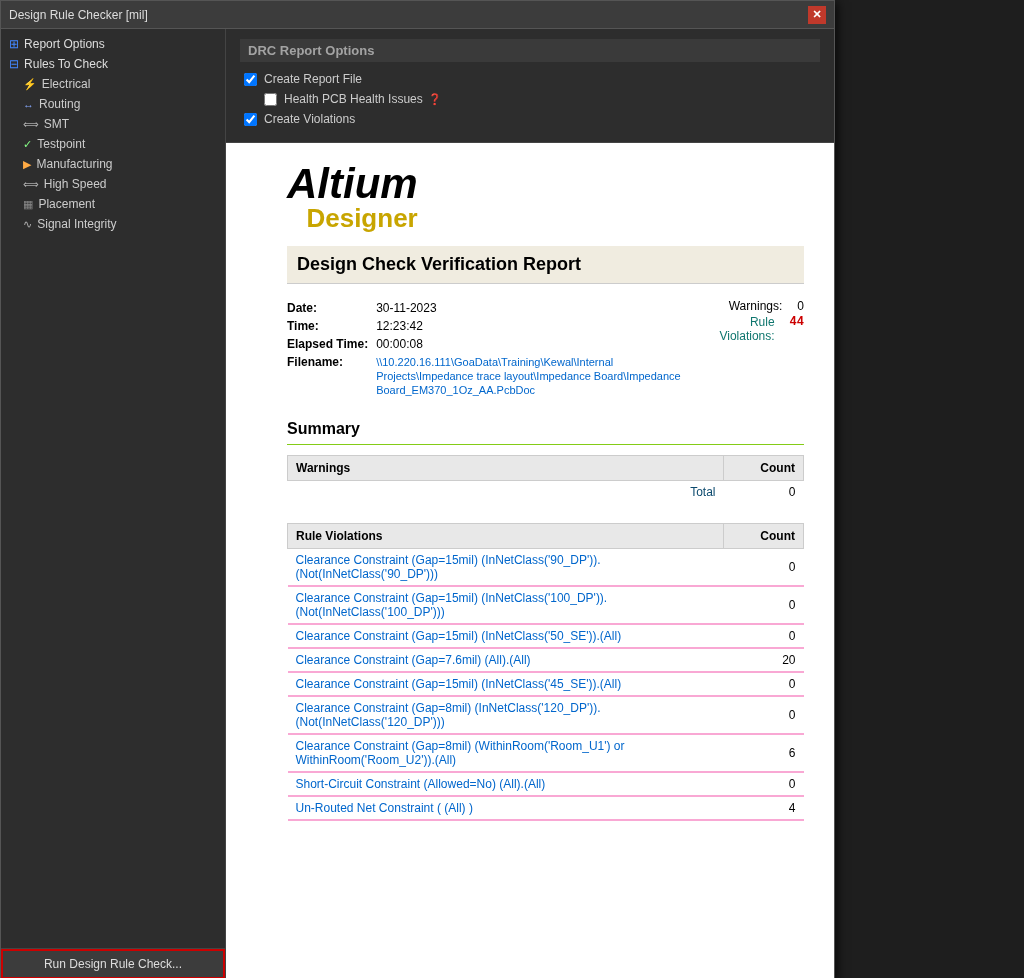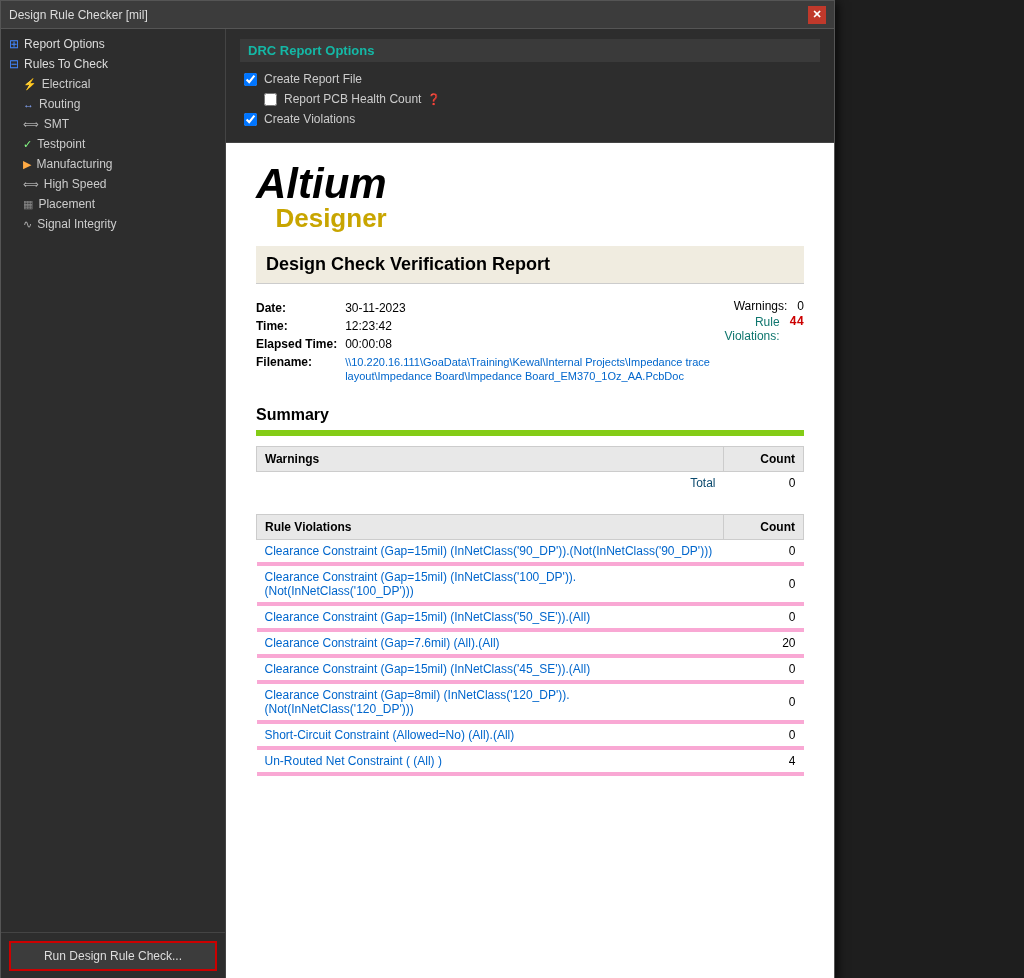--- a/index.html
+++ b/index.html
@@ -105,21 +105,20 @@
     .tree-icon.signal { color: #aaaaaa; }
     .tree-icon.report { color: #4488ff; font-size: 12px; }
     .tree-icon.rules { color: #4488ff; font-size: 12px; }
 
     .child-item {
       padding-left: 22px;
     }
 
     
     .run-btn-area {
-      padding: 8px;
       border-top: 1px solid #444;
     }
 
     .run-btn {
       width: 100%;
       padding: 6px 10px;
       background: #3c3c3c;
       border: 2px solid #cc0000;
       color: #ddd;
       font-size: 12px;
@@ -135,21 +134,21 @@
       flex-direction: column;
     }
 
     .drc-options-panel {
       padding: 10px 14px;
       background: #2d2d2d;
       border-bottom: 1px solid #444;
     }
 
     .drc-options-title {
-      color: #14b8a6;
+      color: #a3a3a3;
       font-size: 13px;
       font-weight: bold;
       margin-bottom: 10px;
       background: #3a3a3a;
       padding: 4px 8px;
       display: block;
     }
 
     .checkbox-row {
       display: flex;
@@ -184,20 +183,21 @@
       flex: 1;
       overflow-y: auto;
       background: #fff;
       position: relative;
     }
 
     .report-content {
       padding: 20px 30px;
       color: #000;
       font-family: Arial, sans-serif;
+      margin-left: 31px;
     }
 
     .altium-logo {
       margin-bottom: 15px;
     }
 
     .altium-logo .altium-text {
       font-size: 42px;
       font-weight: bold;
       font-style: italic;
@@ -279,21 +279,21 @@
     }
 
     .summary-section {
       margin-bottom: 20px;
     }
 
     .section-title {
       font-size: 16px;
       font-weight: bold;
       padding: 6px 0;
-      border-bottom: 6px solid #84cc16;
+      border-bottom: 1px solid #84cc16;
       margin-bottom: 10px;
     }
 
     .summary-table {
       width: 100%;
       border-collapse: collapse;
       font-size: 12px;
     }
 
     .summary-table th {
@@ -331,36 +331,37 @@
     .violations-table th {
       background: #e8e8e8;
       padding: 5px 8px;
       text-align: left;
       font-weight: bold;
       border: 1px solid #ccc;
     }
 
     .violations-table td {
       padding: 4px 8px;
-      border-bottom: 4px solid #f9a8d4;
+      border-bottom: 2px solid #f9a8d4;
     }
 
     .violations-table td a {
       color: #0066cc;
       text-decoration: none;
     }
 
     .violations-table .count-col {
       width: 80px;
       text-align: right;
     }
 
     .meta-right-row {
       display: flex;
       justify-content: flex-end;
+      gap: 5px;
       margin-bottom: 2px;
     }
   </style>
 </head>
 <body>
 
 <div class="dialog-window">
 
   <div class="dialog-titlebar">
     <span class="dialog-title">Design Rule Checker [mil]</span>
@@ -424,21 +425,21 @@
     <div class="right-panel">
 
       <div class="drc-options-panel">
         <span class="drc-options-title">DRC Report Options</span>
         <div class="checkbox-row">
           <input type="checkbox" checked="" style="">
           <span class="checkbox-label">Create Report File</span>
         </div>
         <div class="checkbox-row sub-checkbox">
           <input type="checkbox" style="">
-          <span class="checkbox-label">Report PCB Health Count</span>
+          <span class="checkbox-label">Health PCB Health Issues</span>
           <span class="help-icon">❓</span>
         </div>
         <div class="checkbox-row">
           <input type="checkbox" checked="" style="">
           <span class="checkbox-label">Create Violations</span>
         </div>
       </div>
 
       <div class="report-panel">
         <div class="report-content">
@@ -531,20 +532,24 @@
                   </tr>
                   <tr>
                     <td><a href="#">Clearance Constraint (Gap=15mil) (InNetClass('45_SE')).(All)</a></td>
                     <td class="count-col">0</td>
                   </tr>
                   <tr>
                     <td><a href="#">Clearance Constraint (Gap=8mil) (InNetClass('120_DP')).(Not(InNetClass('120_DP')))</a></td>
                     <td class="count-col">0</td>
                   </tr>
                   <tr>
+                    <td><a href="#">Clearance Constraint (Gap=8mil) (WithinRoom('Room_U1') or WithinRoom('Room_U2')).(All)</a></td>
+                    <td class="count-col">6</td>
+                  </tr>
+                  <tr>
                     <td><a href="#">Short-Circuit Constraint (Allowed=No) (All).(All)</a></td>
                     <td class="count-col">0</td>
                   </tr>
                   <tr>
                     <td><a href="#">Un-Routed Net Constraint ( (All) )</a></td>
                     <td class="count-col">4</td>
                   </tr>
                 </tbody>
             </table>
           </div>

